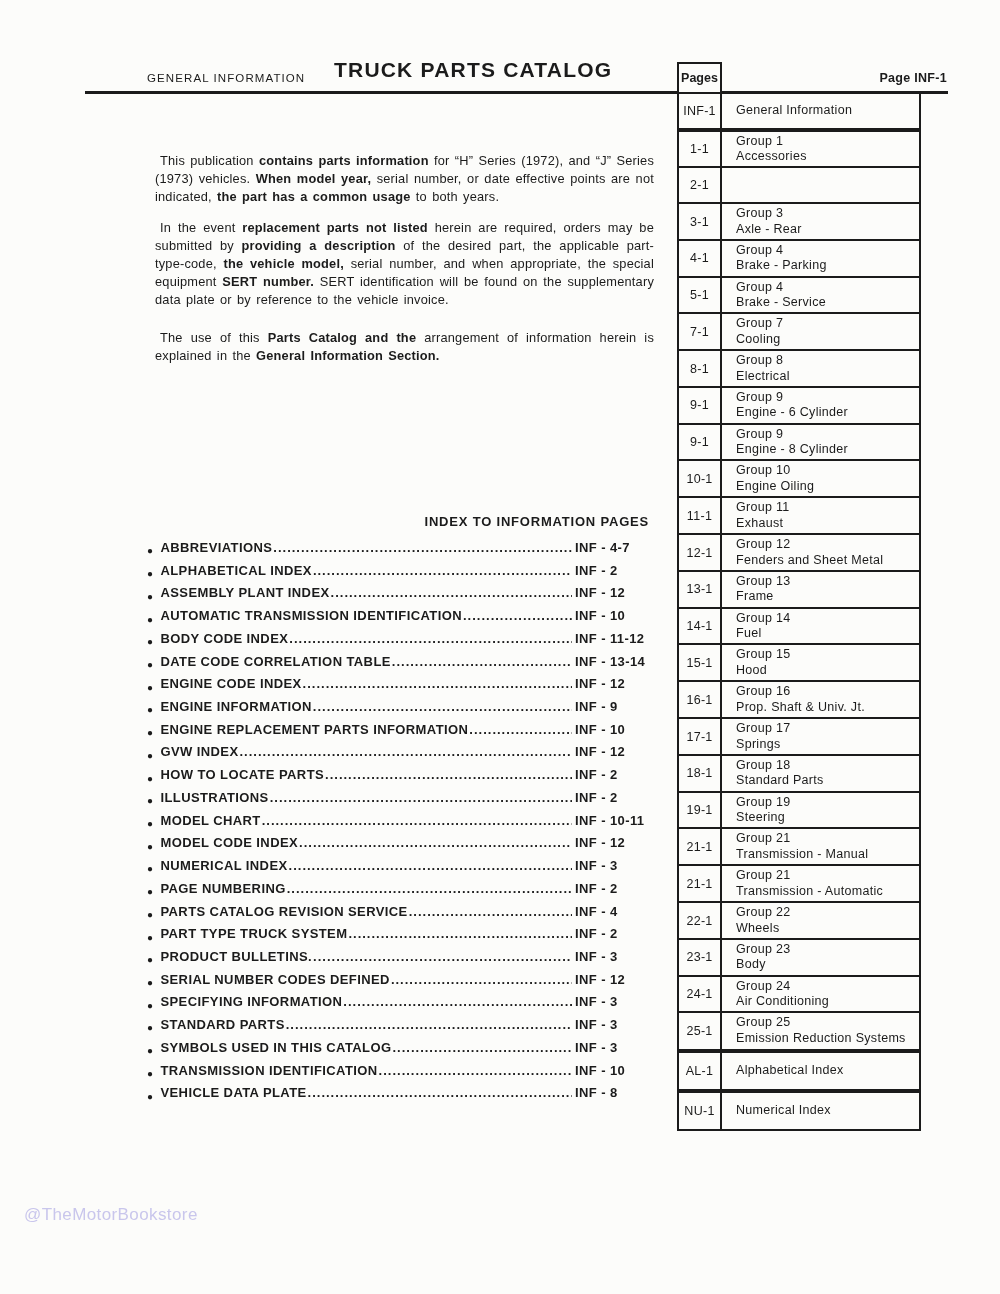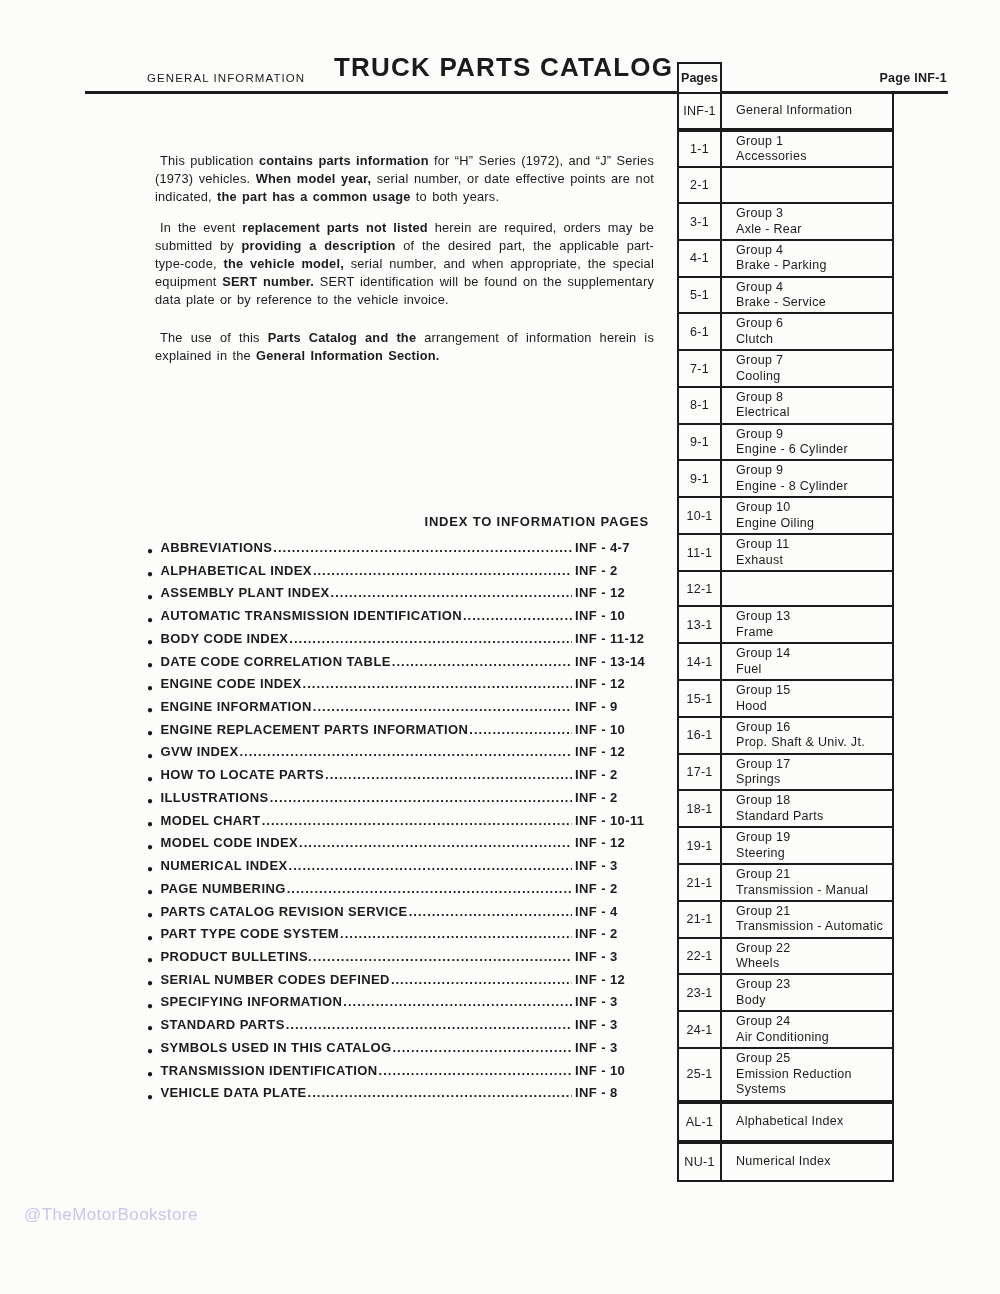--- a/index.html
+++ b/index.html
@@ -17,22 +17,22 @@
     background: var(--paper);
     overflow: hidden;
   }
 
   
   .hdr-section {
     position: absolute; left: 147px; top: 72px;
     font-size: 11.5px; letter-spacing: 1.1px; font-weight: normal;
   }
   .hdr-title {
-    position: absolute; left: 334px; top: 52px;
-    font-size: 26px; font-weight: bold; letter-spacing: 1.2px;
+    position: absolute; left: 334px; top: 58px;
+    font-size: 21px; font-weight: bold; letter-spacing: 1.2px;
   }
   .hdr-rule {
     position: absolute; left: 85px; top: 91px;
     width: 863px; height: 3px; background: var(--ink);
   }
 
   
   .intro {
     position: absolute; left: 155px; top: 152px; width: 499px;
   }
@@ -80,21 +80,21 @@
     display: flex; align-items: center; justify-content: center;
     font-size: 12.5px; font-weight: bold;
     background: var(--paper);
   }
   .page-ref {
     position: absolute; left: 747px; top: 71px; width: 200px;
     text-align: right; font-size: 12.5px; font-weight: bold;
     letter-spacing: 0.3px;
   }
   .ptable {
-    position: absolute; left: 677px; top: 94px; width: 217px;
+    position: absolute; left: 677px; top: 94px; width: 244px;
   }
   .trow {
     display: flex; align-items: stretch;
     border: 2.4px solid var(--ink);
     margin-top: -2.4px;
     min-height: 38px;
     background: var(--paper);
   }
   .trow:first-child { margin-top: 0; border-top: none; min-height: 35px; }
   .trow.sep { margin-top: 0; }
@@ -237,21 +237,21 @@
           <span class="idx-page">INF - 2</span>
         </div>
         <div class="idx-item">
           <span class="idx-bullet">●</span>
           <span class="idx-label">PARTS CATALOG REVISION SERVICE</span>
           <span class="idx-leader">................................................................................................................................................................</span>
           <span class="idx-page">INF - 4</span>
         </div>
         <div class="idx-item">
           <span class="idx-bullet">●</span>
-          <span class="idx-label">PART TYPE CODE SYSTEM</span>
+          <span class="idx-label">PART TYPE TRUCK SYSTEM</span>
           <span class="idx-leader">................................................................................................................................................................</span>
           <span class="idx-page">INF - 2</span>
         </div>
         <div class="idx-item">
           <span class="idx-bullet">●</span>
           <span class="idx-label">PRODUCT BULLETINS.</span>
           <span class="idx-leader">................................................................................................................................................................</span>
           <span class="idx-page">INF - 3</span>
         </div>
         <div class="idx-item">
@@ -325,27 +325,20 @@
         </div>
       </div>
       <div class="trow">
         <div class="tcode">5-1</div>
         <div class="tlabel">
           <div>Group 4</div>
           <div>Brake - Service</div>
         </div>
       </div>
       <div class="trow">
-        <div class="tcode">6-1</div>
-        <div class="tlabel">
-          <div>Group 6</div>
-          <div>Clutch</div>
-        </div>
-      </div>
-      <div class="trow">
         <div class="tcode">7-1</div>
         <div class="tlabel">
           <div>Group 7</div>
           <div>Cooling</div>
         </div>
       </div>
       <div class="trow">
         <div class="tcode">8-1</div>
         <div class="tlabel">
           <div>Group 8</div>
@@ -375,20 +368,24 @@
       </div>
       <div class="trow">
         <div class="tcode">11-1</div>
         <div class="tlabel">
           <div>Group 11</div>
           <div>Exhaust</div>
         </div>
       </div>
       <div class="trow">
         <div class="tcode">12-1</div>
+        <div class="tlabel">
+          <div>Group 12</div>
+          <div>Fenders and Sheet Metal</div>
+        </div>
       </div>
       <div class="trow">
         <div class="tcode">13-1</div>
         <div class="tlabel">
           <div>Group 13</div>
           <div>Frame</div>
         </div>
       </div>
       <div class="trow">
         <div class="tcode">14-1</div>

